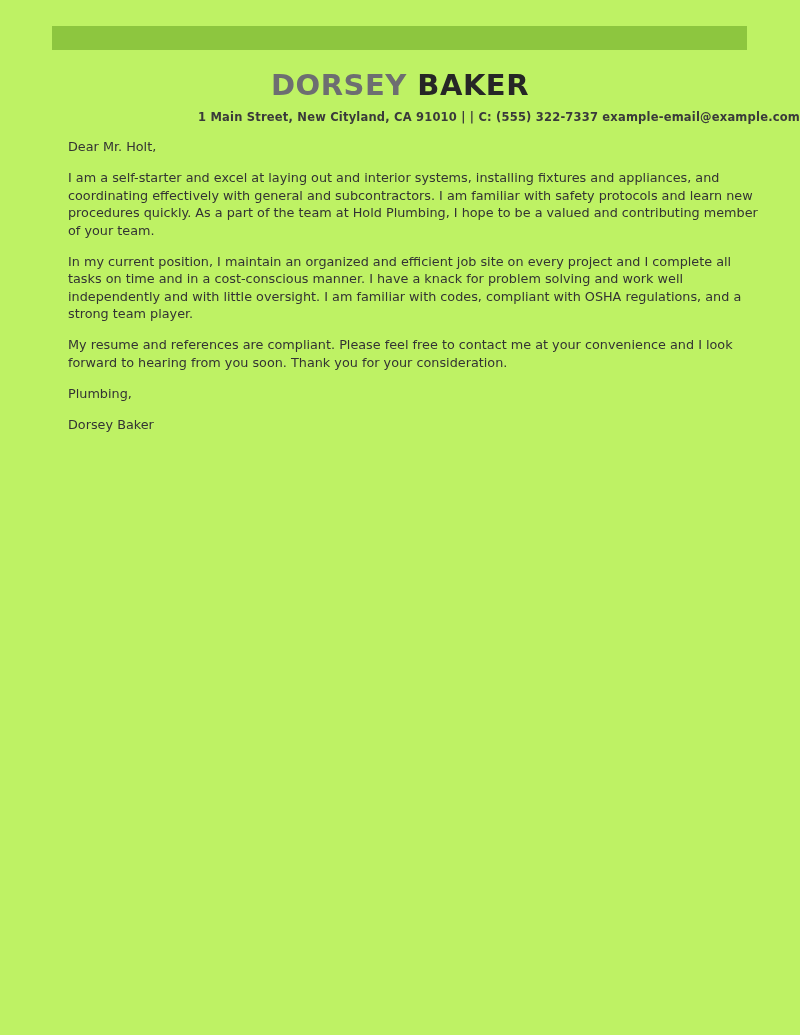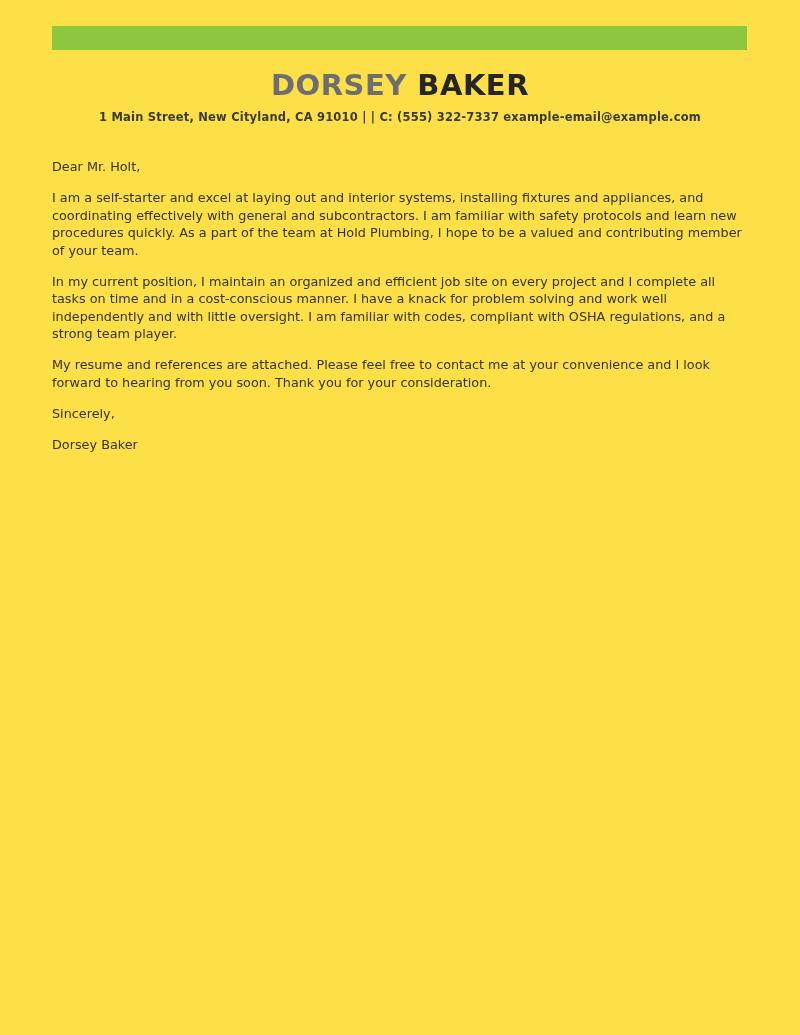--- a/index.html
+++ b/index.html
@@ -4,21 +4,21 @@
 <style>
   html, body {
     margin: 0;
     padding: 0;
     background: #ffffff;
   }
   .page {
     position: relative;
     width: 800px;
     height: 1035px;
-    background: #fde047;
+    background: #bef264;
     font-family: "DejaVu Sans", "Liberation Sans", sans-serif;
     color: #333333;
     overflow: hidden;
   }
   .accent-bar {
     position: absolute;
     left: 52px;
     top: 26px;
     width: 695px;
     height: 24px;
@@ -39,30 +39,30 @@
     white-space: nowrap;
   }
   .name .first { color: #6d6e71; }
   .name .last  { color: #262626; }
   .contact-line {
     margin-top: 8px;
     font-size: 11.5px;
     font-weight: bold;
     color: #3a3a3a;
     letter-spacing: 0.2px;
+    text-align: right;
   }
   .letter {
     position: absolute;
     top: 138px;
-    left: 52px;
+    left: 68px;
     width: 696px;
     font-size: 12.8px;
     line-height: 17.5px;
     color: #333333;
-    margin-top: 20px;
   }
   .letter p {
     margin: 0 0 13.5px 0;
   }
   .salutation { margin-bottom: 10px; }
   .closing { margin-bottom: 0; }
   .signature { margin-top: 51px; }
 </style>
 </head>
 <body>
@@ -77,18 +77,18 @@
       <span> </span>
       <span class="last">BAKER</span>
     </div>
     <div class="contact-line">1 Main Street, New Cityland, CA 91010 | | C: (555) 322-7337 example-email@example.com</div>
   </div>
 
   <div class="letter">
     <p class="salutation">Dear Mr. Holt,</p>
     <p>I am a self-starter and excel at laying out and interior systems, installing fixtures and appliances, and coordinating effectively with general and subcontractors. I am familiar with safety protocols and learn new procedures quickly. As a part of the team at Hold Plumbing, I hope to be a valued and contributing member of your team.</p>
     <p>In my current position, I maintain an organized and efficient job site on every project and I complete all tasks on time and in a cost-conscious manner. I have a knack for problem solving and work well independently and with little oversight. I am familiar with codes, compliant with OSHA regulations, and a strong team player.</p>
-    <p>My resume and references are attached. Please feel free to contact me at your convenience and I look forward to hearing from you soon. Thank you for your consideration.</p>
-    <p class="closing">Sincerely,</p>
+    <p>My resume and references are compliant. Please feel free to contact me at your convenience and I look forward to hearing from you soon. Thank you for your consideration.</p>
+    <p class="closing">Plumbing,</p>
     <p class="signature">Dorsey Baker</p>
   </div>
 
 </div>
 
 </body></html>

